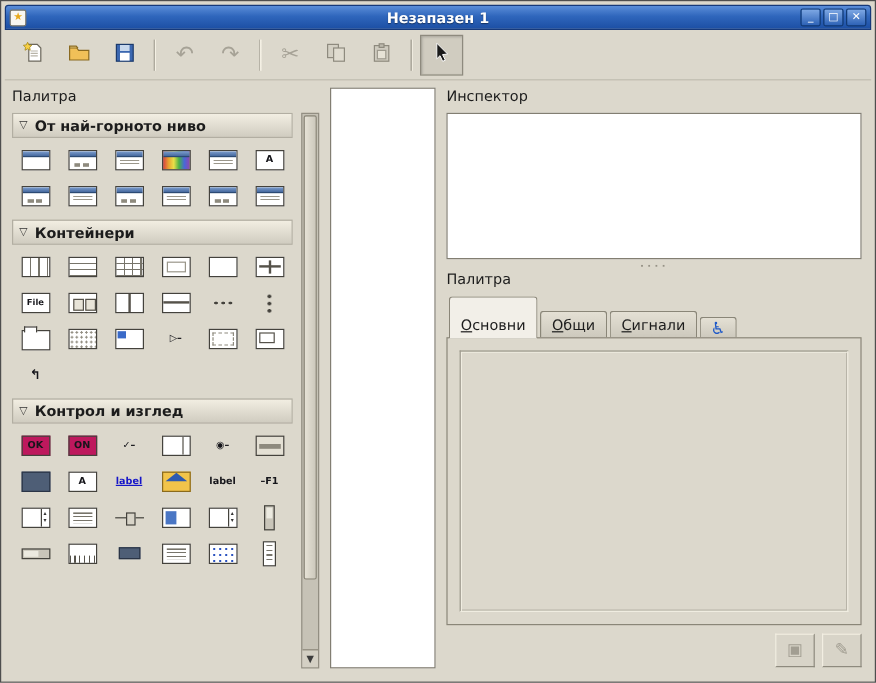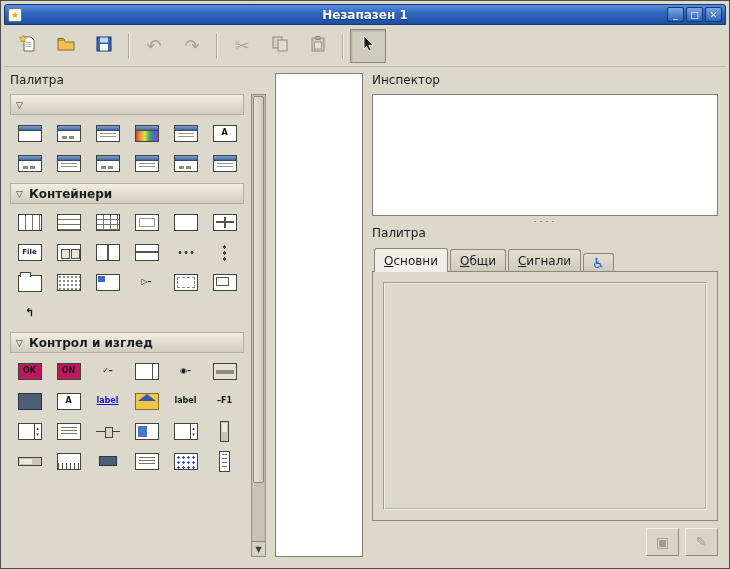--- a/index.html
+++ b/index.html
@@ -128,21 +128,21 @@
   .canvas{flex:0 0 88px;background:#fff;border:1px solid #827e72;}
   
   .right-col{flex:1;display:flex;flex-direction:column;min-width:0;}
   .inspector-box{flex:0 0 122px;background:#fff;border:1px solid #827e72;}
   .pane-handle{height:10px;display:flex;align-items:center;justify-content:center;}
   .pane-handle i{width:26px;height:3px;display:block;
     background-image:radial-gradient(#969286 1px,transparent 1.2px);background-size:6px 3px;}
   .tabs{display:flex;align-items:flex-end;flex:0 0 25px;padding-left:2px;}
   .tab{padding:4px 9px;background:linear-gradient(#e4e0d4,#ccc8bc);border:1px solid #8a8678;
     border-bottom:none;margin-right:2px;border-radius:3px 3px 0 0;cursor:default;display:inline-block;}
-  .tab.active{background:#f2efe8;position:relative;z-index:2;padding-top:5px;}
+  .tab.active{background:#f2efe8;position:relative;z-index:2;padding-top:16px;}
   .tab.text::first-letter{text-decoration:underline;}
   .icon-tab{padding:2px 8px 1px;}
   .a11y{color:#1d58c8;font-size:14px;line-height:1;}
   .notebook{flex:1;border:1px solid #8a8678;background:#dcd8cc;margin-top:-1px;position:relative;z-index:1;}
   .notebook-inner{position:absolute;inset:10px;border:1px solid;border-color:#9d9a8d #f0ede1 #f0ede1 #9d9a8d;
     box-shadow:inset 1px 1px 0 #f0ede1, inset -1px -1px 0 #b8b4a8;}
   .actions{flex:0 0 36px;display:flex;justify-content:flex-end;align-items:center;gap:6px;padding-top:6px;}
   .action-btn{width:33px;height:28px;background:#d8d4c8;border:1px solid;
     border-color:#f2eee2 #8e8a7e #8e8a7e #f2eee2;color:#a29e92;font-size:14px;line-height:1;
     font-family:"DejaVu Sans",sans-serif;}
@@ -232,20 +232,21 @@
   <div class="main">
 
     <div class="left-col">
       <div class="panel-label">Палитра</div>
       <div class="palette-wrap">
         <div class="palette-sections">
 
           <div class="palette-section">
             <div class="section-header">
               <span class="tri">▽</span>
+              <span class="sec-title">От най-горното ниво</span>
             </div>
             <div class="palette-grid">
                 <div class="pal-cell">
                   <div class="mini k-win"></div>
                 </div>
                 <div class="pal-cell">
                   <div class="mini k-win2"></div>
                 </div>
                 <div class="pal-cell">
                   <div class="mini k-winlines"></div>

